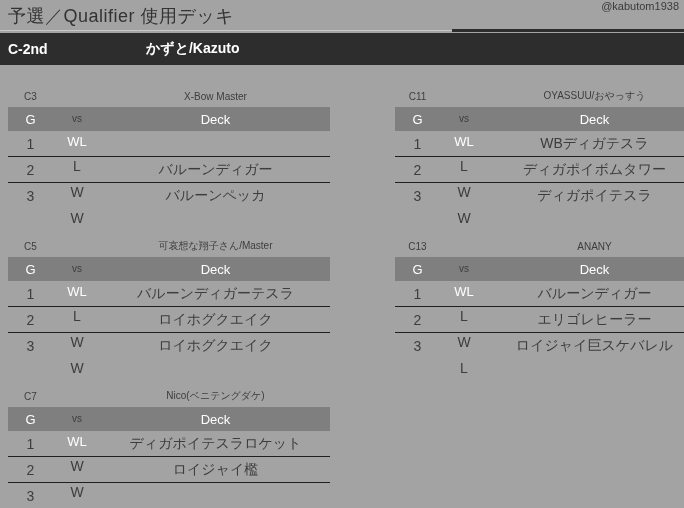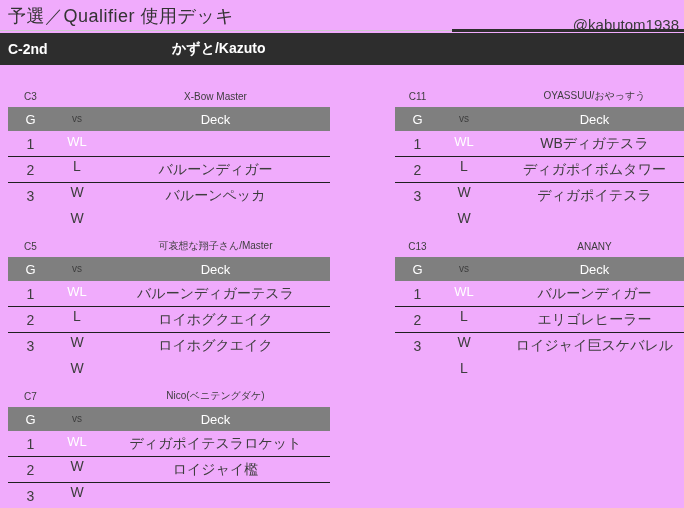--- a/index.html
+++ b/index.html
@@ -6,50 +6,50 @@
     --bar-bg:#2d2d2d;
     --header-bg:#7f7f7f;
     --text:#3d3d3d;
     --line:#1f1f1f;
   }
   *{margin:0;padding:0;box-sizing:border-box;}
   html,body{background:#e8e8e8;}
   .page{
     position:relative;
     width:684px;height:508px;
-    background:#f0abfc;
+    background:#a3a3a3;
     overflow:hidden;
     font-family:"Liberation Sans", sans-serif;
     color:var(--text);
     padding-left:32px;
   }
   .sheet-title{
     position:absolute;top:4px;left:8px;
     font-size:18px;color:#333;letter-spacing:0.5px;
   }
   .handle{
-    position:absolute;top:16px;right:5px;
-    font-size:15px;color:#3a3a3a;margin-left:8px;
+    position:absolute;top:0;right:5px;
+    font-size:11px;color:#3a3a3a;margin-left:8px;
   }
   .title-underline-light{
     position:absolute;top:30px;left:0;width:684px;height:1px;
     background:#c9c9c9;
   }
   .title-underline-dark{
     position:absolute;top:29px;right:0;width:232px;height:3px;
     background:var(--bar-bg);
   }
   .player-bar{
     position:absolute;top:33px;left:0;width:684px;height:32px;
     background:var(--bar-bg);
     color:#ffffff;font-weight:bold;font-size:14px;
     display:flex;align-items:center;
   }
   .player-bar .result{position:absolute;left:8px;}
-  .player-bar .name{position:absolute;left:172px;}
+  .player-bar .name{position:absolute;left:146px;}
   .col-left{position:absolute;left:8px;top:85px;width:322px;}
   .col-right{position:absolute;left:395px;top:85px;width:306px;}
   .match-table{margin-bottom:26px;}
   .row{display:flex;align-items:center;height:26px;}
   .title-row{height:22px;font-size:10px;}
   .header-row{
     height:24px;background:var(--header-bg);
     color:#ffffff;font-size:13px;
   }
   .game-row{

